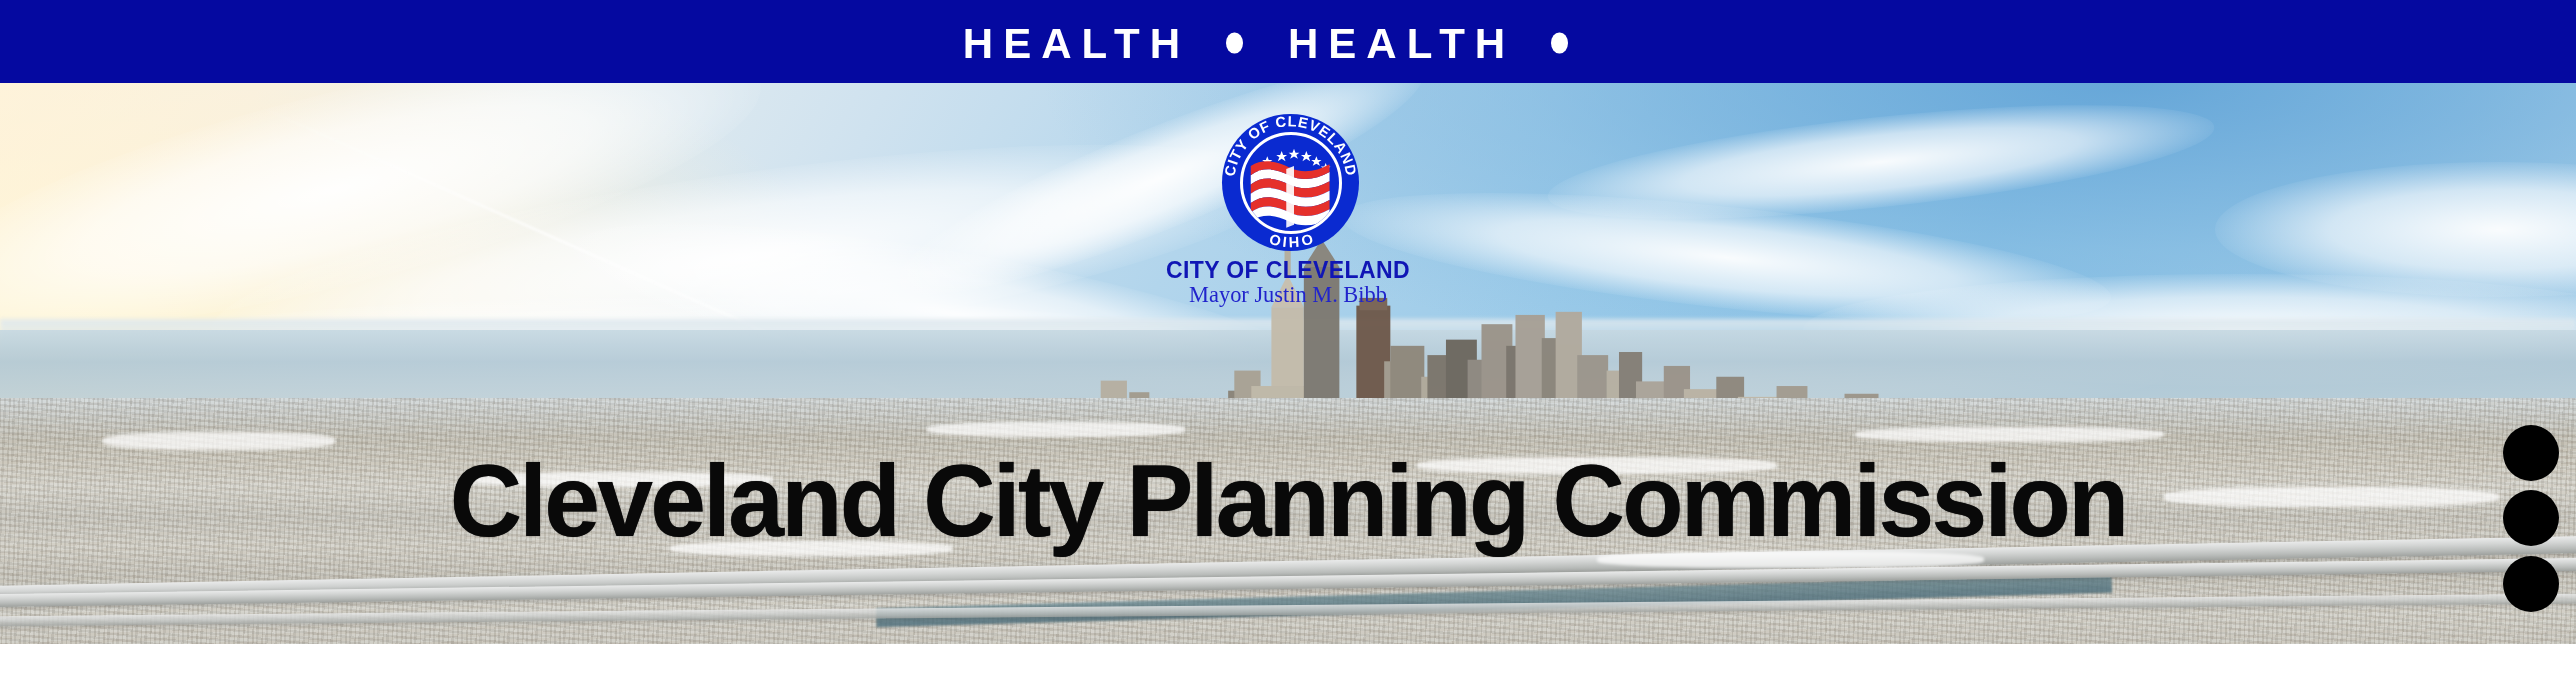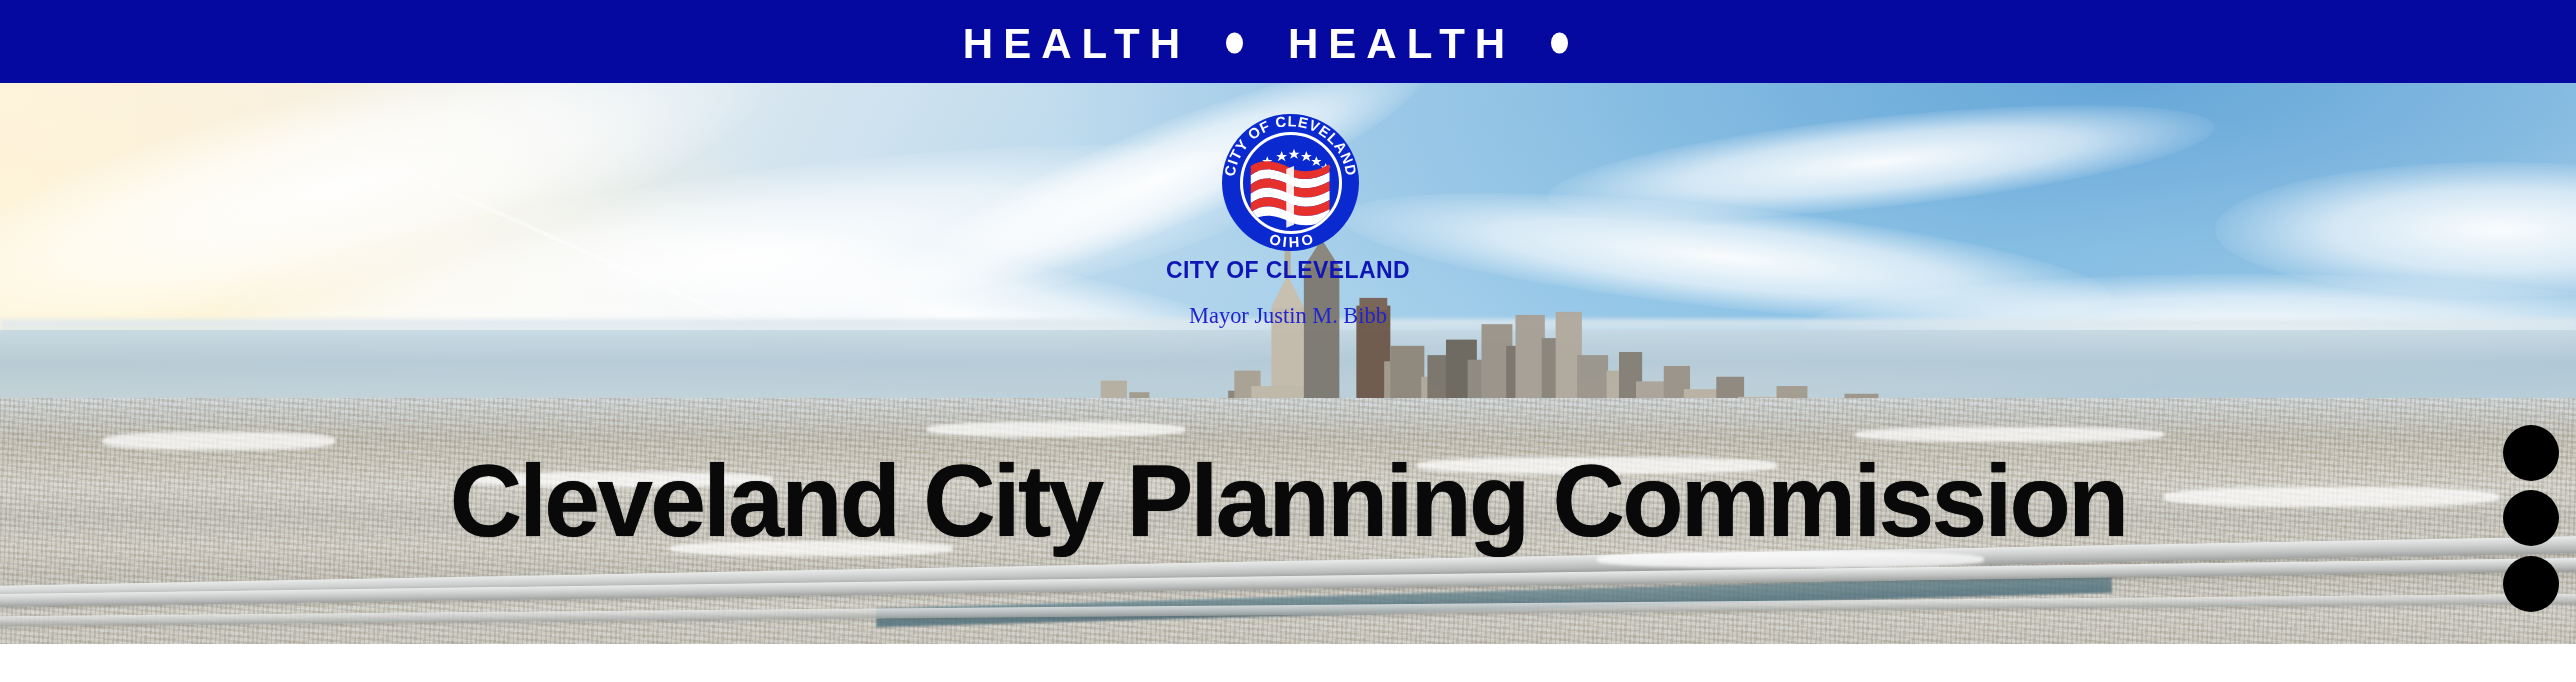--- a/index.html
+++ b/index.html
@@ -257,21 +257,21 @@
     margin-top: 7.7px;
     color: #1016b5;
     font-family: "Liberation Sans", sans-serif;
     font-weight: bold;
     font-size: 23px;
     letter-spacing: 0.4px;
     line-height: 1;
     text-align: center;
   }
   .mayor-name {
-    margin-top: 23px;
+    margin-top: 2px;
     color: #2124cc;
     font-family: "Liberation Serif", serif;
     font-size: 22.4px;
     line-height: 1;
     text-align: center;
   }
 
   
   .main-title {
     position: absolute;

